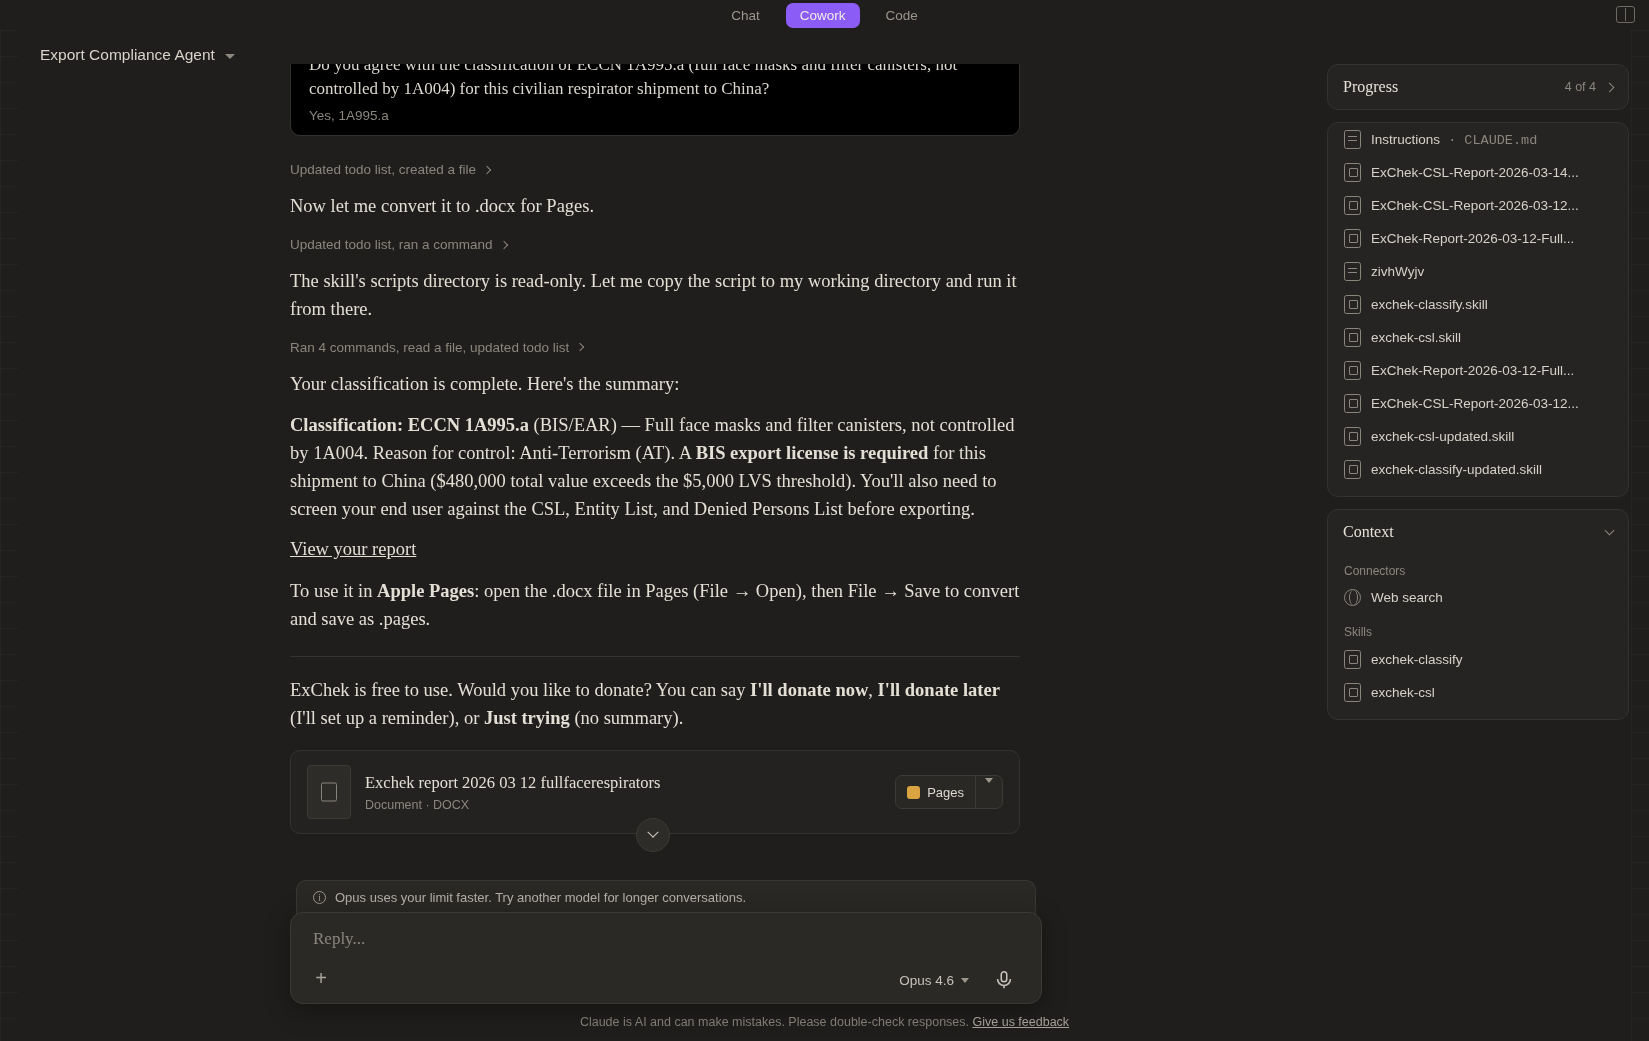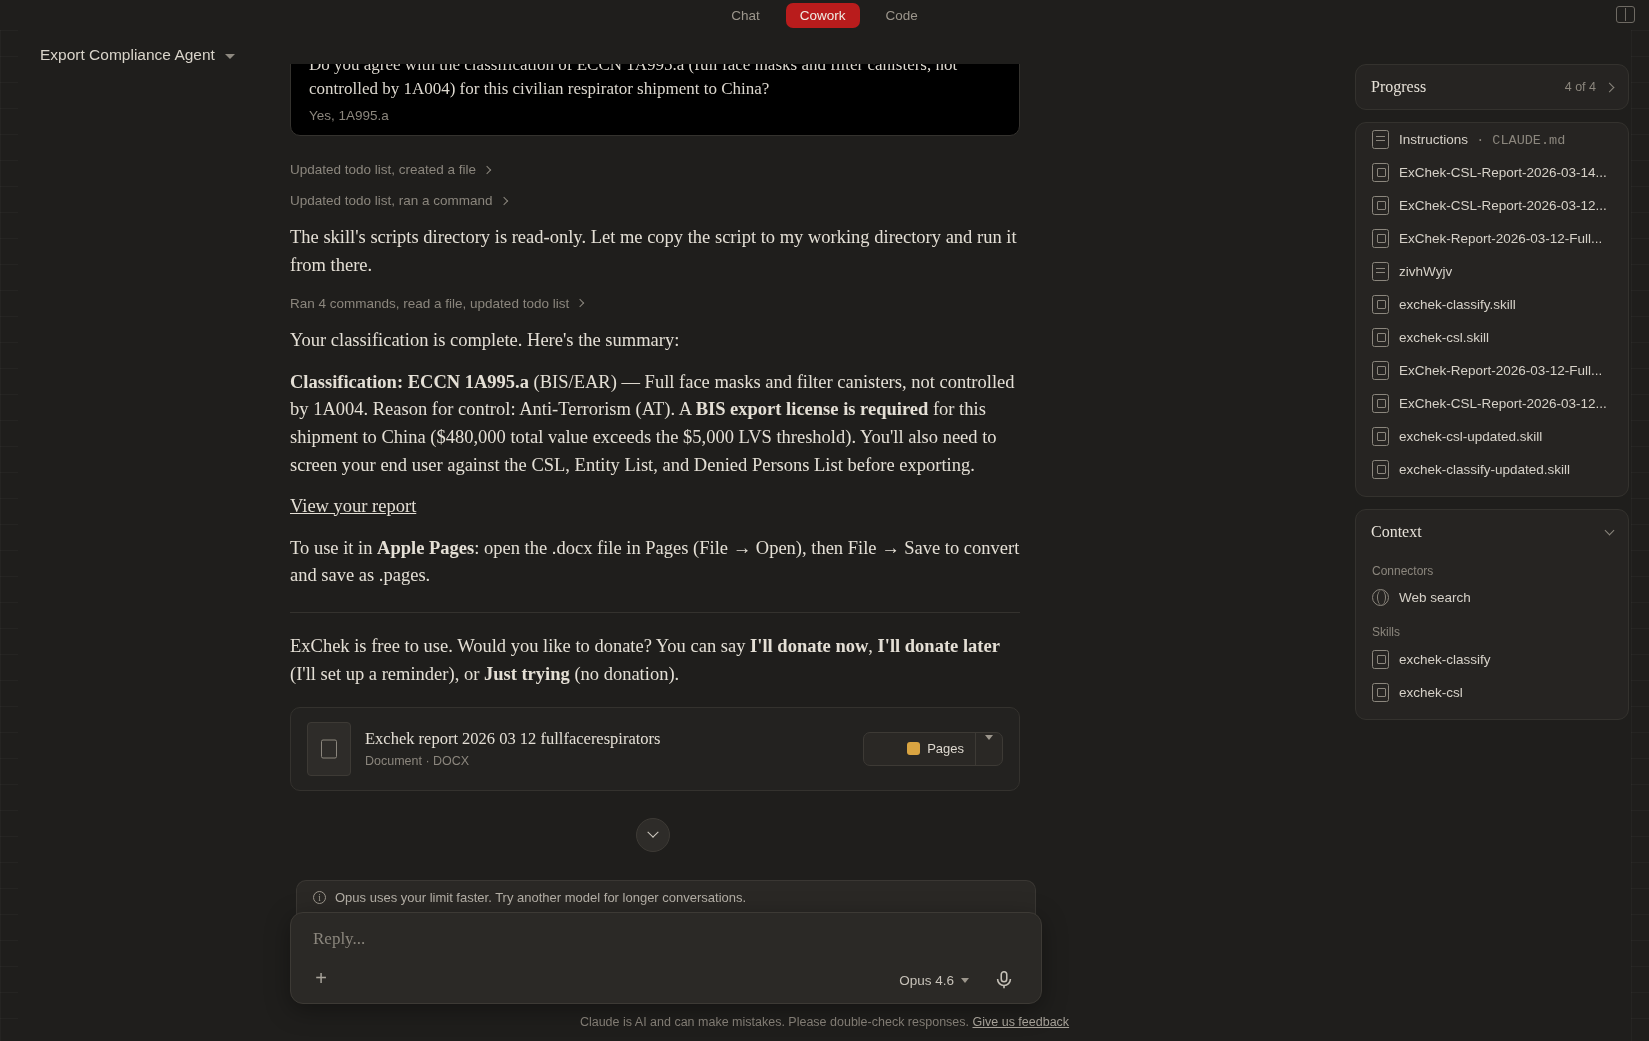--- a/index.html
+++ b/index.html
@@ -20,21 +20,21 @@
   }
   .seg {
     display: flex; align-items: center; gap: 12px;
     background: transparent; border-radius: 8px;
   }
   .seg-item {
     font-size: 13.5px; color: #9c968c;
     padding: 5px 14px; border-radius: 7px; cursor: pointer;
     font-family: "Liberation Sans", sans-serif;
   }
-  .seg-item.active { background: #b91c1c; color: #f0ece4; }
+  .seg-item.active { background: #8b5cf6; color: #f0ece4; }
   .panel-toggle {
     position: absolute; right: 14px; top: 6px;
     width: 19px; height: 17px; border: 1.6px solid #6e6a63; border-radius: 3px;
     cursor: pointer;
   }
   .panel-toggle::after {
     content: ""; position: absolute; right: 3px; top: 1px; bottom: 1px;
     width: 5px; border-left: 1.6px solid #6e6a63;
   }
 
@@ -117,21 +117,21 @@
   .doc-thumb::after {
     content: ""; position: absolute; left: 50%; top: 50%;
     transform: translate(-50%,-50%);
     width: 14px; height: 17px; border: 1.4px solid #8b867d; border-radius: 2px;
   }
   .attach-meta { flex: 1; }
   .attach-title { font-family: "Liberation Serif", serif; font-size: 16.5px; color: #e4dfd5; }
   .attach-sub { font-size: 12.5px; color: #8b867d; margin-top: 5px; }
   .pages-btn {
     display: flex; align-items: center; border: 1px solid #3d3a35;
-    border-radius: 7px; background: #2a2825; overflow: hidden; cursor: pointer; padding-left: 32px;
+    border-radius: 7px; background: #2a2825; overflow: hidden; cursor: pointer;
   }
   .pages-btn .lbl {
     display: flex; align-items: center; gap: 7px;
     padding: 7px 11px; font-size: 13px; color: #ded9d0;
   }
   .pages-ico {
     width: 13px; height: 13px; border-radius: 3px; background: #d9a441;
     display: inline-block;
   }
   .pages-btn .sep { width: 1px; align-self: stretch; background: #3d3a35; }
@@ -189,21 +189,21 @@
   .mic {
     position: absolute; right: 26px; bottom: 12px; width: 22px; height: 22px; cursor: pointer;
   }
   .footnote {
     position: absolute; left: 0; right: 0; top: 1015px; text-align: center;
     font-size: 12.5px; color: #807b73;
   }
   .footnote a { color: #a49f96; text-decoration: underline; }
 
   
-  .rail { position: absolute; right: 20px; top: 64px; width: 274px; }
+  .rail { position: absolute; right: 20px; top: 64px; width: 302px; }
   .card {
     background: #262422; border: 1px solid #34322e; border-radius: 11px;
     margin-bottom: 12px;
   }
   .card-head {
     display: flex; align-items: center; justify-content: space-between;
     padding: 13px 15px; cursor: pointer;
   }
   .card-title { font-family: "Liberation Serif", serif; font-size: 16px; color: #e6e1d8; }
   .card-right { display: flex; align-items: center; gap: 10px; font-size: 12.5px; color: #8b867d; }
@@ -277,20 +277,21 @@
   <div class="msg-user">
     <div class="q">Do you agree with the classification of ECCN 1A995.a (full face masks and filter canisters, not controlled by 1A004) for this civilian respirator shipment to China?</div>
     <div class="a">Yes, 1A995.a</div>
   </div>
 
   <div class="tool-line">
     <span>Updated todo list, created a file</span>
     <span class="chev"></span>
   </div>
 
+  <p class="p">Now let me convert it to .docx for Pages.</p>
   <div class="tool-line">
     <span>Updated todo list, ran a command</span>
     <span class="chev"></span>
   </div>
 
   <p class="p">The skill's scripts directory is read-only. Let me copy the script to my working directory and run it from there.</p>
   <div class="tool-line">
     <span>Ran 4 commands, read a file, updated todo list</span>
     <span class="chev"></span>
   </div>
@@ -303,21 +304,21 @@
 
   <a class="link-underline">View your report</a>
 
   <p class="p">
     <span>To use it in </span><b>Apple Pages</b><span>: open the .docx file in Pages (File → Open), then File → Save to convert and save as .pages.</span>
   </p>
 
   <div class="divider"></div>
 
   <p class="p">
-    <span>ExChek is free to use. Would you like to donate? You can say </span><b>I'll donate now</b><span>, </span><b>I'll donate later</b><span> (I'll set up a reminder), or </span><b>Just trying</b><span> (no donation).</span>
+    <span>ExChek is free to use. Would you like to donate? You can say </span><b>I'll donate now</b><span>, </span><b>I'll donate later</b><span> (I'll set up a reminder), or </span><b>Just trying</b><span> (no summary).</span>
   </p>
 
   <div class="attach">
     <div class="doc-thumb"></div>
     <div class="attach-meta">
       <div class="attach-title">Exchek report 2026 03 12 fullfacerespirators</div>
       <div class="attach-sub">Document · DOCX</div>
     </div>
     <div class="pages-btn">
       <div class="lbl">

